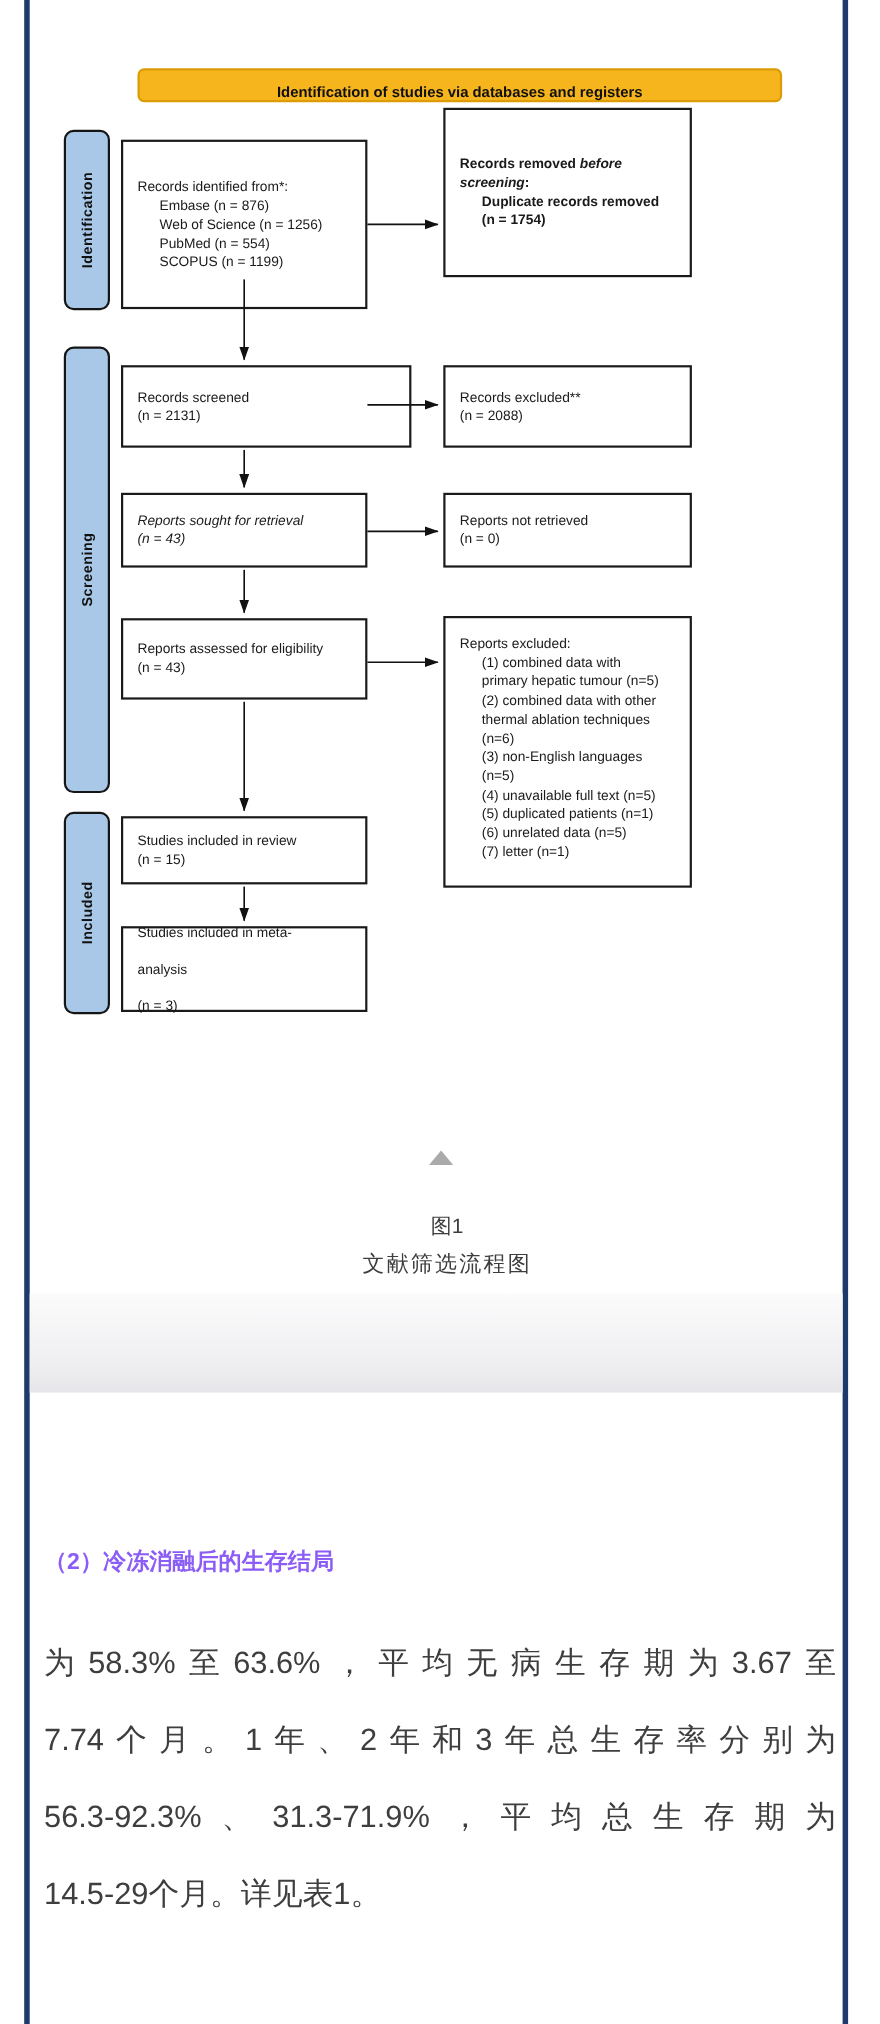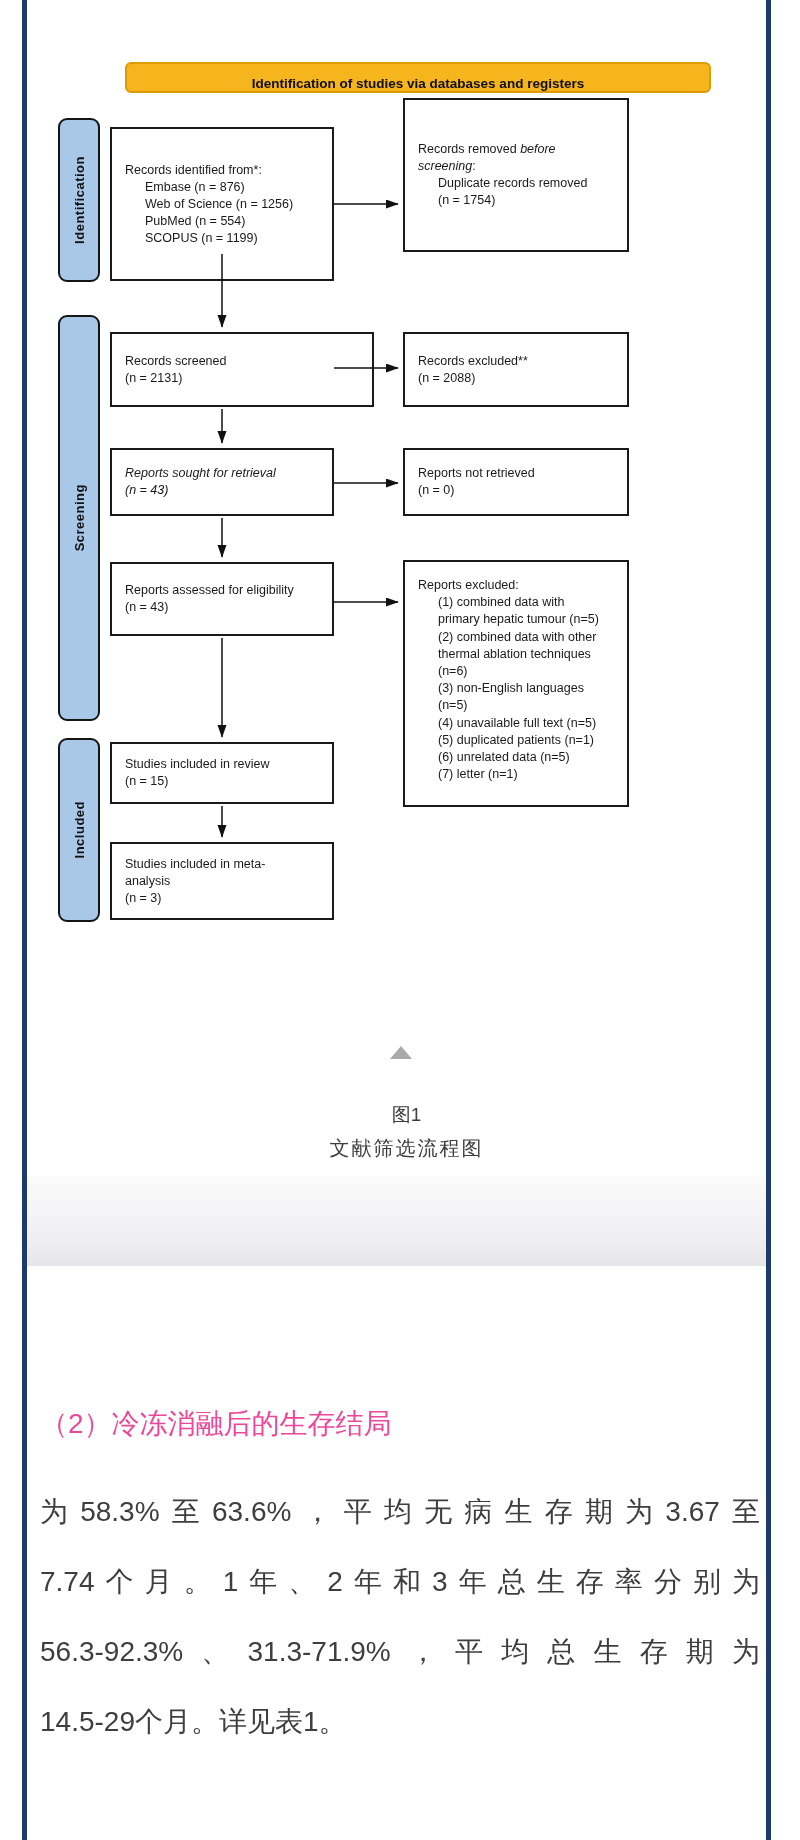--- a/index.html
+++ b/index.html
@@ -24,47 +24,47 @@
   .bar-included       { top:738px; height:184px; }
 
   .fc-box { background:#fff; border:2px solid #1a1a1a; color:#1a1a1a;
             font-size:12.5px; line-height:17px; display:flex; flex-direction:column;
             justify-content:center; padding:8px 8px 8px 13px; }
   .fc-box .ind { padding-left:20px; }
   .fc-box .i { font-style:italic; }
   .nowrap { white-space:nowrap; }
 
   .box-identified   { left:110px; top:98px;  width:224px; height:154px;margin-top:29px; }
-  .box-removed      { left:403px; top:98px;  width:226px; height:154px; }
+  .box-removed      { left:403px; top:98px;  width:226px; height:154px;font-weight:bold; }
   .box-screened     { left:110px; top:332px; width:264px; height:75px; }
   .box-excluded     { left:403px; top:332px; width:226px; height:75px; }
   .box-sought       { left:110px; top:448px; width:224px; height:68px;font-style:italic; }
   .box-notretrieved { left:403px; top:448px; width:226px; height:68px; }
   .box-assessed     { left:110px; top:562px; width:224px; height:74px; }
   .box-reasons      { left:403px; top:560px; width:226px; height:247px;
                       justify-content:flex-start; padding-top:15px; line-height:17.2px; }
   .box-review       { left:110px; top:742px; width:224px; height:62px; }
-  .box-meta         { left:110px; top:842px; width:224px; height:78px; }
+  .box-meta         { left:110px; top:842px; width:224px; height:78px;gap:16px; }
 
   svg.flow { left:0; top:0; }
 
   
   .collapse-tri { left:390px; top:1046px; width:0; height:0;
                   border-left:11px solid transparent; border-right:11px solid transparent;
                   border-bottom:13px solid #aaaaaa; cursor:pointer; }
   .cap { left:27px; width:739px; text-align:center; color:#3d3d3d;padding-left:20px; }
   .cap-label { top:1102px; font-size:19px; }
   .cap-title { top:1135px; font-size:20px; letter-spacing:2px; }
 
   .footer-band { left:27px; top:1176px; width:739px; height:90px;
                  background:linear-gradient(180deg,#fbfbfc 0%,#efeff1 70%,#e6e6ea 100%); }
 
   
-  .section-heading { left:40px; top:1405px; width:720px; font-size:28px; font-weight:normal;
-                     color:#ec4899; }
+  .section-heading { left:40px; top:1405px; width:720px; font-size:21px; font-weight:bold;
+                     color:#8b5cf6; }
   .para { left:40px; top:1477px; width:720px; font-size:28px; color:#3e3e3e; }
   .para .pline { height:70px; line-height:70px; white-space:nowrap; }
   .para .pline.just { text-align:justify; text-align-last:justify; white-space:normal;
                       overflow:hidden; }
 </style>
 </head>
 <body>
 
 <div class="abs page-frame"></div>
 

